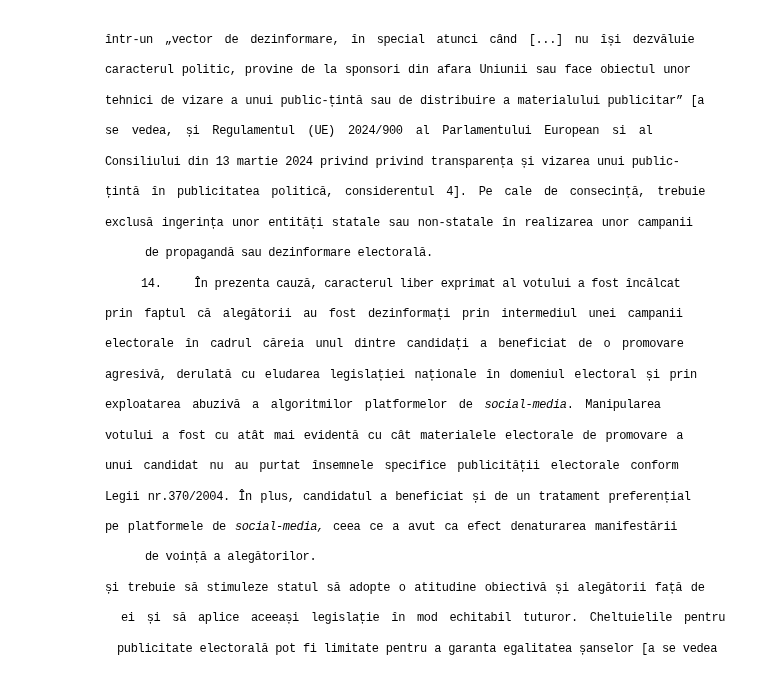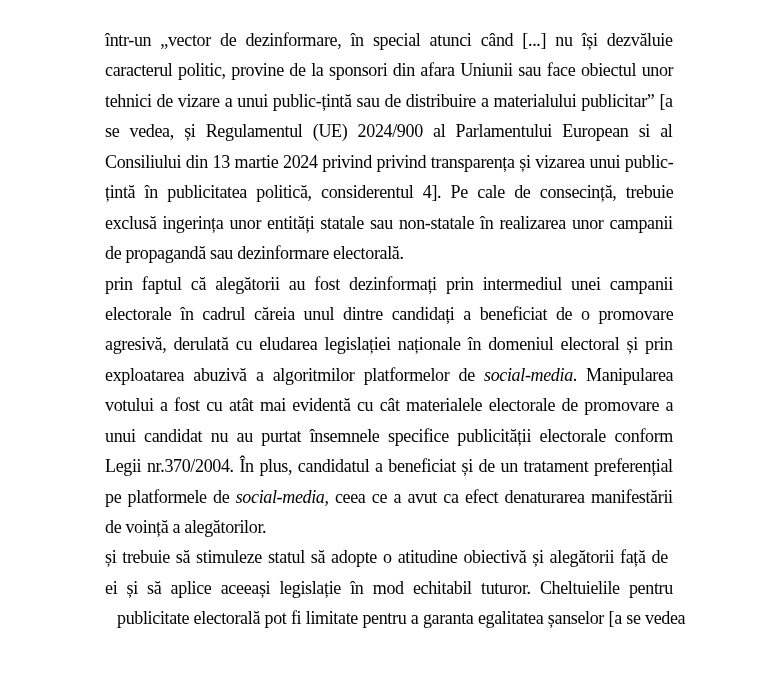--- a/index.html
+++ b/index.html
@@ -19,38 +19,39 @@
       top: 0;
       width: 757px;
       height: 700px;
       background: #ffffff;
     }
     .text-block {
       position: absolute;
       left: 105px;
       top: 25px;
       width: 568px;
-      font-family: Liberation Serif, serif;
-      font-size: 18px;
+      font-family: Liberation Mono, monospace;
+      font-size: 12px;
       color: #000000;
     }
     .line {
       display: block;
       height: 30.45px;
       line-height: 30.45px;
       white-space: nowrap;
       text-align: justify;
       text-align-last: justify;
       letter-spacing: -0.35px;
       word-spacing: 0px;
       overflow: visible;
     }
     .line.last {
       text-align-last: left;
       text-align: right;
+      margin-left: 40px;
     }
     .line.para-start .num {
       display: inline-block;
       width: 53px;
       margin-left: 36px;
       text-align: left;
       text-align-last: left;
     }
     .line.para-start {
       display: flex;
@@ -75,29 +76,33 @@
     <div class="line" style="word-spacing: 5px; display: inline-block; text-align-last: left; text-align: left; width: 568px;">într-un „vector de dezinformare, în special atunci când [...] nu își dezvăluie</div>
     <div class="line" style="word-spacing: 1.41667px; display: inline-block; text-align-last: left; text-align: left; width: 568px;">caracterul politic, provine de la sponsori din afara Uniunii sau face obiectul unor</div>
     <div class="line" style="word-spacing: 0.833333px; display: inline-block; text-align-last: left; text-align: left; width: 568px;">tehnici de vizare a unui public-țintă sau de distribuire a materialului publicitar” [a</div>
     <div class="line" style="word-spacing: 6.1px; display: inline-block; text-align-last: left; text-align: left; width: 568px;">se vedea, și Regulamentul (UE) 2024/900 al Parlamentului European si al</div>
     <div class="line" style="word-spacing: 0.545455px; display: inline-block; text-align-last: left; text-align: left; width: 568px;">Consiliului din 13 martie 2024 privind privind transparența și vizarea unui public-</div>
     <div class="line" style="word-spacing: 5.2px; display: inline-block; text-align-last: left; text-align: left; width: 568px;">țintă în publicitatea politică, considerentul 4]. Pe cale de consecință, trebuie</div>
     <div class="line" style="word-spacing: 1.9px; display: inline-block; text-align-last: left; text-align: left; width: 568px;">exclusă ingerința unor entități statale sau non-statale în realizarea unor campanii</div>
     <div class="line last">de propagandă sau dezinformare electorală.</div>
 
     
+    <div class="line para-start">
+      <span class="num">14.</span>
+      <span class="rest" style="word-spacing: 0px; display: inline-block; text-align-last: left; text-align: left; width: 479px;">În prezenta cauză, caracterul liber exprimat al votului a fost încălcat</span>
+    </div>
     <div class="line" style="word-spacing: 5px; display: inline-block; text-align-last: left; text-align: left; width: 568px;">prin faptul că alegătorii au fost dezinformați prin intermediul unei campanii</div>
     <div class="line" style="word-spacing: 4.63636px; display: inline-block; text-align-last: left; text-align: left; width: 568px;">electorale în cadrul căreia unul dintre candidați a beneficiat de o promovare</div>
     <div class="line" style="word-spacing: 3px; display: inline-block; text-align-last: left; text-align: right; width: 568px;">agresivă, derulată cu eludarea legislației naționale în domeniul electoral și prin</div>
     <div class="line" style="word-spacing: 5px; display: inline-block; text-align-last: left; text-align: left; width: 568px;"><span>exploatarea abuzivă a algoritmilor platformelor de </span><span class="it">social-media</span><span>. Manipularea</span></div>
     <div class="line" style="word-spacing: 2.30769px; display: inline-block; text-align-last: left; text-align: left; width: 568px;">votului a fost cu atât mai evidentă cu cât materialele electorale de promovare a</div>
     <div class="line" style="word-spacing: 4.33333px; display: inline-block; text-align-last: left; text-align: left; width: 568px;">unui candidat nu au purtat însemnele specifice publicității electorale conform</div>
     <div class="line" style="word-spacing: 1.54545px; display: inline-block; text-align-last: left; text-align: center; width: 568px;">Legii nr.370/2004. În plus, candidatul a beneficiat și de un tratament preferențial</div>
     <div class="line" style="word-spacing: 2.18182px; display: inline-block; text-align-last: left; text-align: left; width: 568px;"><span>pe platformele de </span><span class="it">social-media,</span><span> ceea ce a avut ca efect denaturarea manifestării</span></div>
     <div class="line last">de voință a alegătorilor.</div>
 
     
     <div class="line" style="word-spacing: 1.84615px; display: inline-block; text-align-last: left; text-align: left; width: 568px;">și trebuie să stimuleze statul să adopte o atitudine obiectivă și alegătorii față de</div>
-    <div class="line" style="word-spacing: 5.09091px; display: inline-block; text-align-last: left; text-align: center; width: 568px;">ei și să aplice aceeași legislație în mod echitabil tuturor. Cheltuielile pentru</div>
+    <div class="line" style="word-spacing: 5.09091px; display: inline-block; text-align-last: left; text-align: center; width: 568px; margin-left: 16px;">ei și să aplice aceeași legislație în mod echitabil tuturor. Cheltuielile pentru</div>
     <div class="line" style="word-spacing: 0.333333px; display: inline-block; text-align-last: left; text-align: left; width: 568px; margin-left: 12px;">publicitate electorală pot fi limitate pentru a garanta egalitatea șanselor [a se vedea</div>
 
   </div>
 </div>
 
 </body></html>

